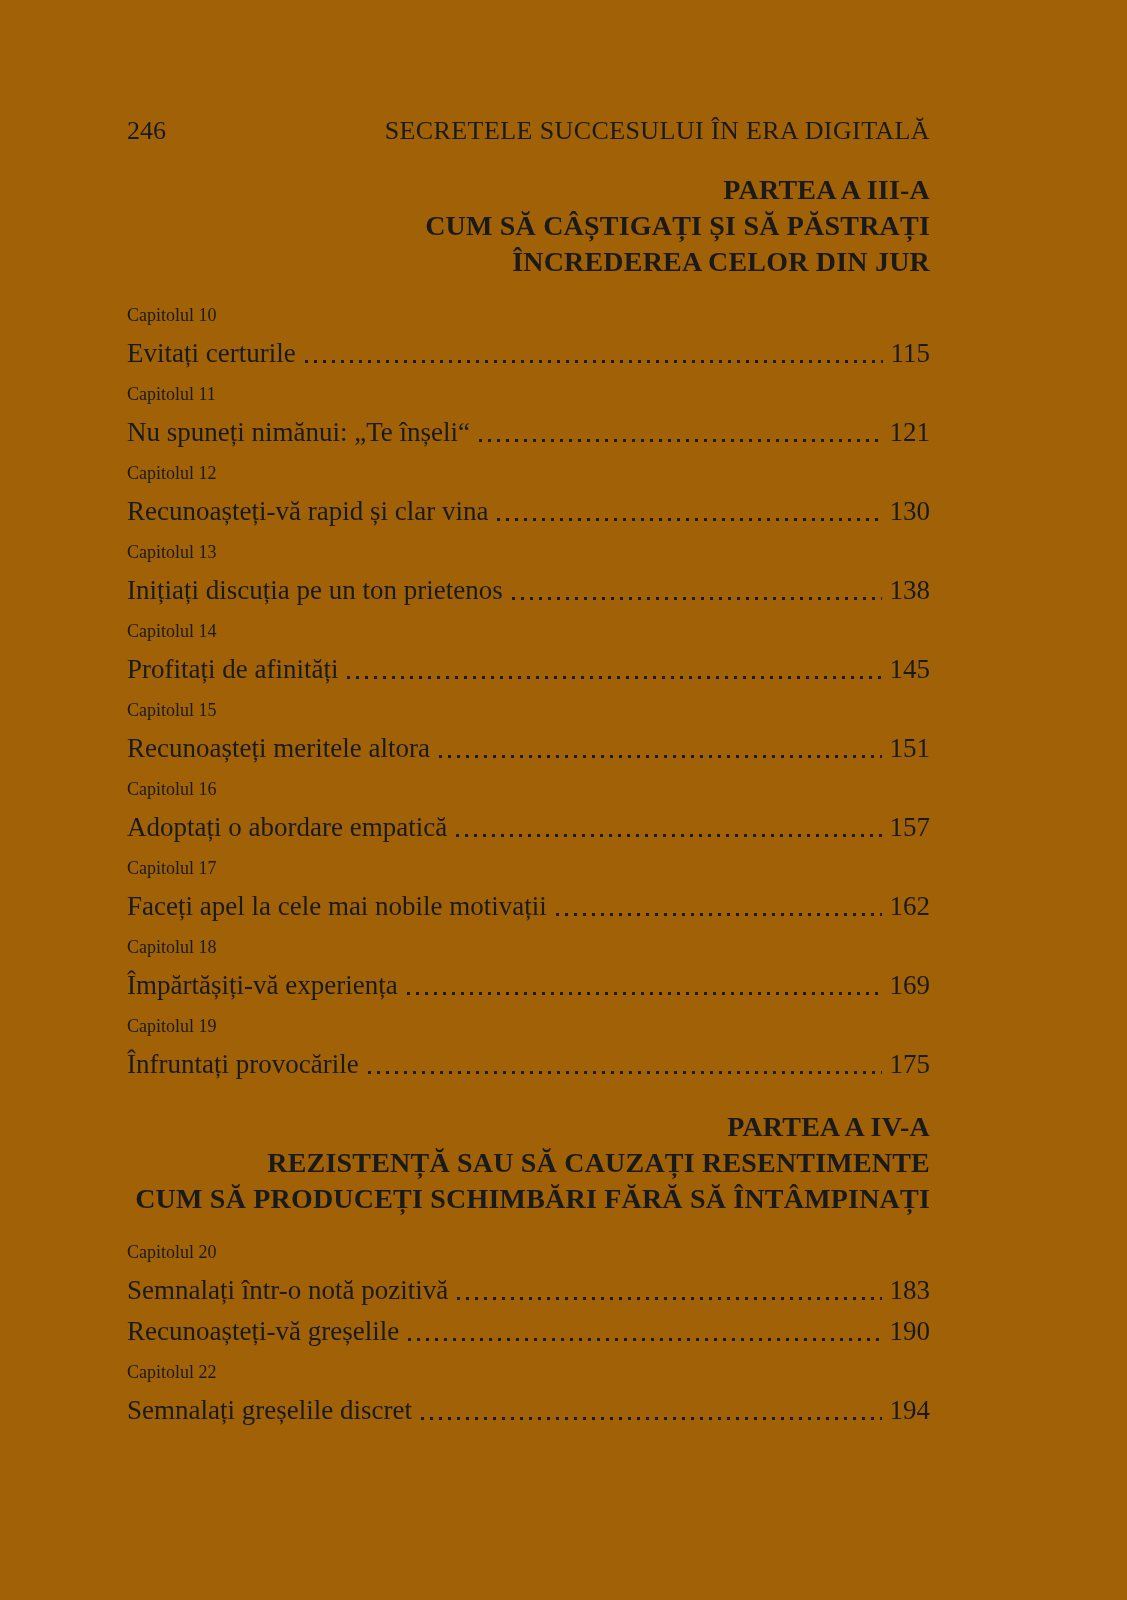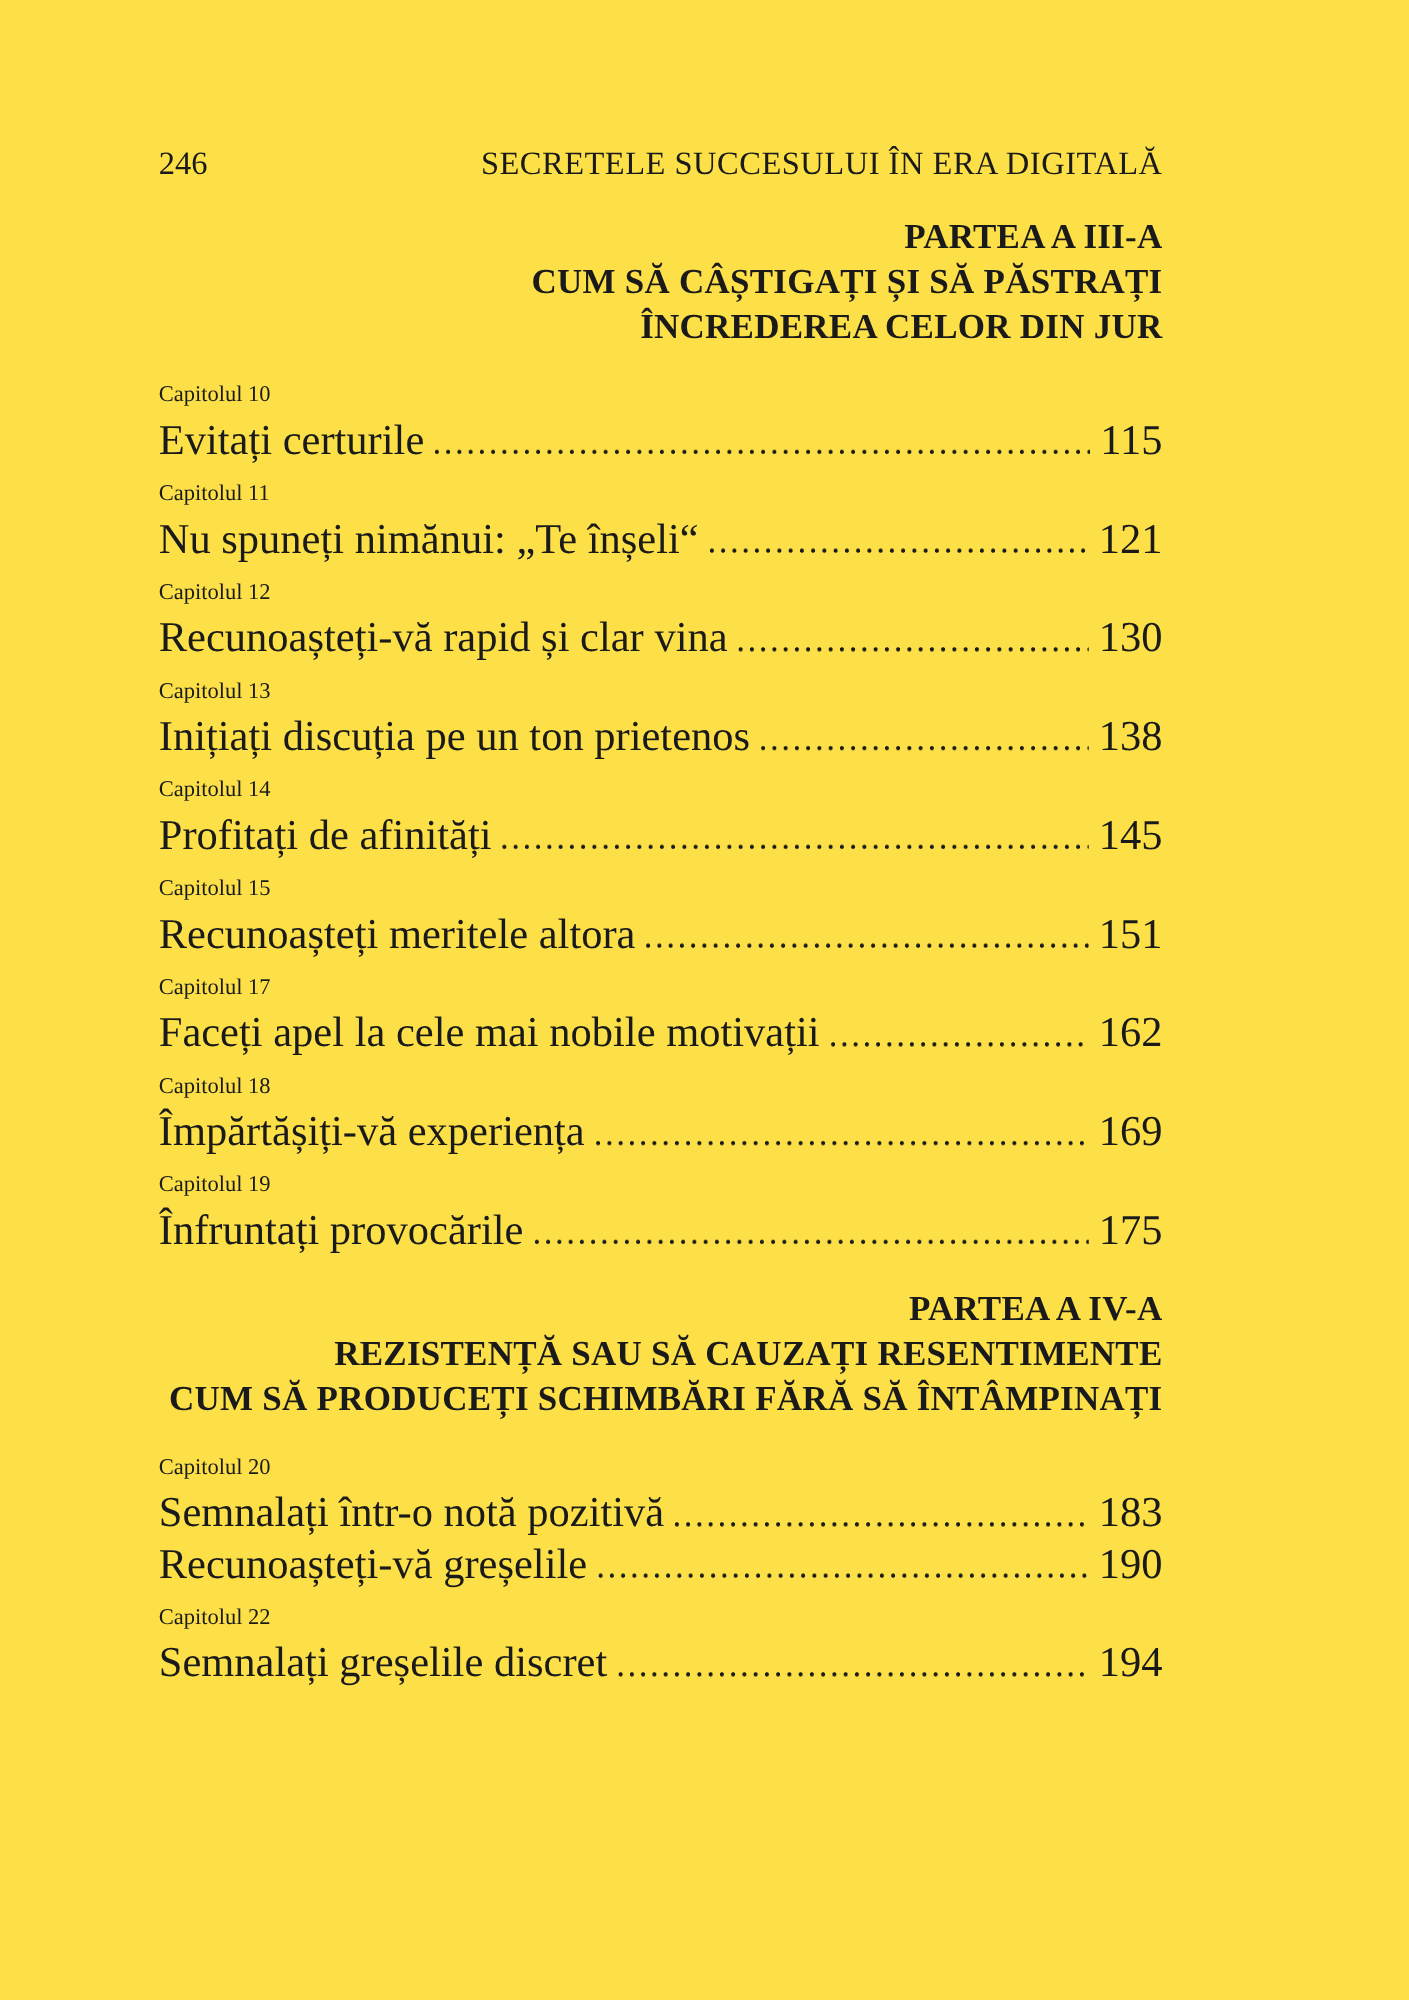--- a/index.html
+++ b/index.html
@@ -5,21 +5,21 @@
   html, body {
     margin: 0;
     padding: 0;
     background: #ffffff;
   }
   .page {
     position: relative;
     width: 1127px;
     height: 1600px;
     box-sizing: border-box;
-    background: #fde047;
+    background: #a16207;
     color: #1a1a1a;
     font-family: "Liberation Serif", "DejaVu Serif", serif;
     padding: 116px 197px 12px 127px;
     overflow: hidden;
   }
   .page-header {
     display: flex;
     justify-content: space-between;
     align-items: baseline;
     font-size: 26px;
@@ -39,21 +39,21 @@
   }
   .part-heading-line { white-space: nowrap; }
   .toc-section + .toc-section { margin-top: 14px; }
   .entry { margin-bottom: 3px; }
   .chapter-label {
     font-size: 18px;
     line-height: 38px;
   }
   .entry-line {
     display: flex;
-    font-size: 34px;
+    font-size: 27px;
     line-height: 38px;
   }
   .entry-title { white-space: nowrap; }
   .leader {
     flex: 1 1 auto;
     align-self: flex-end;
     height: 5px;
     margin: 0 8px 8px 6px;
     background-image: radial-gradient(circle, #1b1b1b 1.4px, rgba(0,0,0,0) 1.9px);
     background-size: 9px 5px;
@@ -127,20 +127,28 @@
 
   <div class="entry">
     <div class="chapter-label">Capitolul 15</div>
     <div class="entry-line">
       <span class="entry-title">Recunoașteți meritele altora</span>
       <span class="leader"></span>
       <span class="entry-page">151</span>
     </div>
   </div>
 
+  <div class="entry">
+    <div class="chapter-label">Capitolul 16</div>
+    <div class="entry-line">
+      <span class="entry-title">Adoptați o abordare empatică</span>
+      <span class="leader"></span>
+      <span class="entry-page">157</span>
+    </div>
+  </div>
 
   <div class="entry">
     <div class="chapter-label">Capitolul 17</div>
     <div class="entry-line">
       <span class="entry-title">Faceți apel la cele mai nobile motivații</span>
       <span class="leader"></span>
       <span class="entry-page">162</span>
     </div>
   </div>
 

